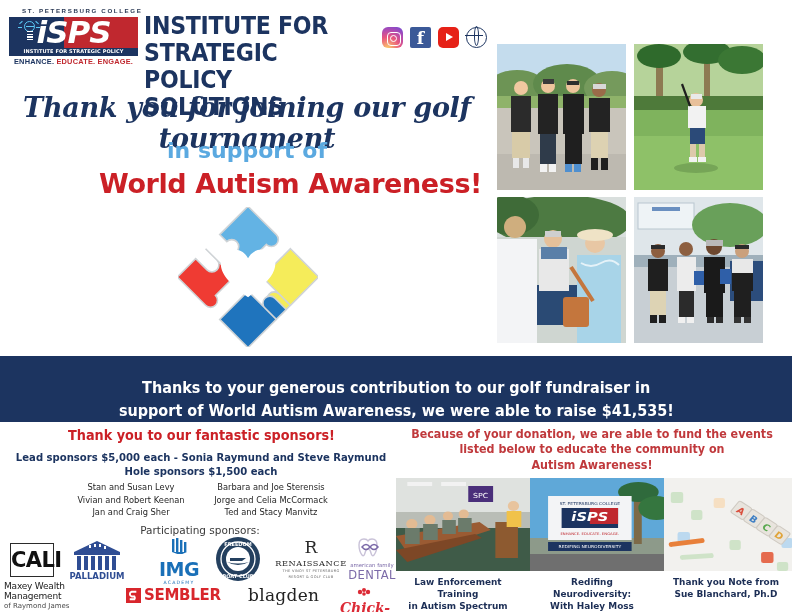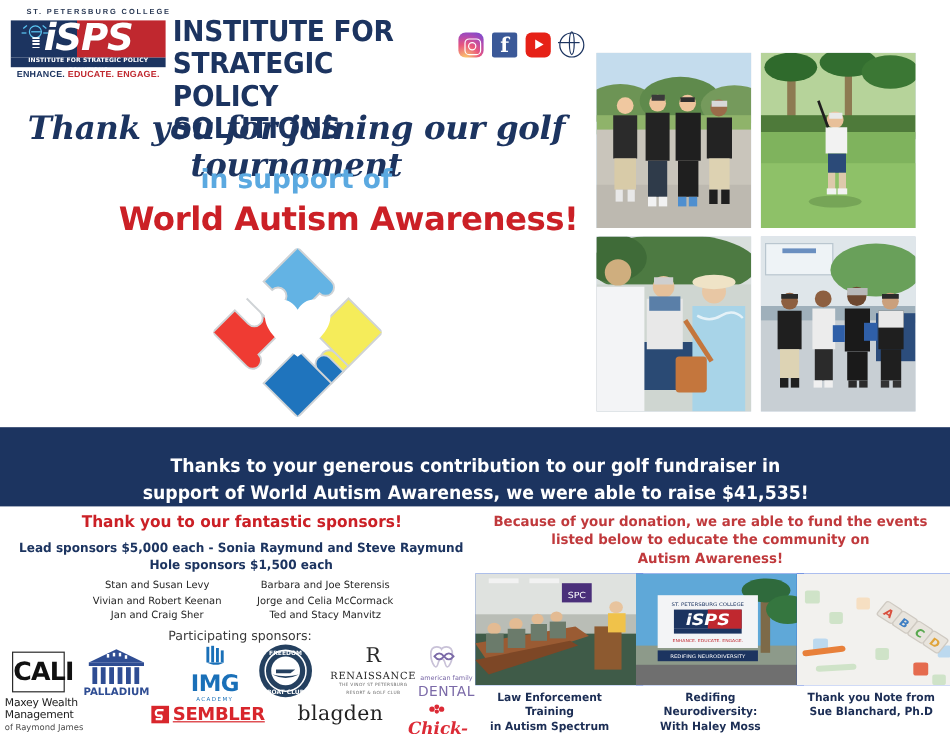--- a/index.html
+++ b/index.html
@@ -247,21 +247,21 @@
   .logo-img .sub { font-family: "DejaVu Sans", sans-serif; font-size: 4.6px; color: #1a70b8; letter-spacing: 1.2px; }
   .logo-freedom { position: absolute; left: 215px; top: 536px; width: 46px; height: 46px; }
   .logo-renaissance { position: absolute; left: 272px; top: 539px; width: 78px; text-align: center; }
   .logo-renaissance .r { font-family: "DejaVu Serif", serif; font-size: 17px; color: #2a2a2a; line-height: 1; }
   .logo-renaissance .name { font-family: "DejaVu Serif", serif; font-size: 8.2px; color: #2a2a2a; letter-spacing: .6px; margin-top: 2px; }
   .logo-renaissance .tiny { font-family: "DejaVu Sans", sans-serif; font-size: 3.6px; color: #6b6b6b; letter-spacing: .3px; line-height: 1.5; margin-top: 1px; }
   .logo-afd { position: absolute; left: 348px; top: 536px; width: 48px; text-align: center; }
   .logo-afd .af { font-family: "DejaVu Sans", sans-serif; font-size: 5.4px; color: #7b6aa8; }
   .logo-afd .dent { font-family: "DejaVu Sans", sans-serif; font-size: 11.5px; color: #7b6aa8; letter-spacing: .4px; }
   .logo-sembler { position: absolute; left: 126px; top: 586px; display: flex; align-items: center; gap: 3px; }
-  .logo-sembler .txt { font-family: "DejaVu Sans", sans-serif; font-weight: bold; font-size: 15px; color: #d8262c; letter-spacing: -.3px; text-decoration: underline; }
+  .logo-sembler .txt { font-family: "DejaVu Sans", sans-serif; font-weight: bold; font-size: 15px; color: #d8262c; letter-spacing: -.3px; }
   .logo-blagden { position: absolute; left: 248px; top: 585px; font-family: "DejaVu Serif", serif; font-size: 17px; color: #222; letter-spacing: .3px; }
   .logo-cfa { position: absolute; left: 330px; top: 582px; width: 70px; text-align: center; }
   .logo-cfa .script { font-family: "DejaVu Serif", serif; font-style: italic; font-weight: bold; font-size: 14px; color: #dc2b36; }
 
   
   .donation-note {
     position: absolute; left: 396px; top: 427px; width: 392px;
     text-align: center;
     font-family: "DejaVu Sans", sans-serif;
     font-weight: bold; font-size: 11.6px; line-height: 1.33;

